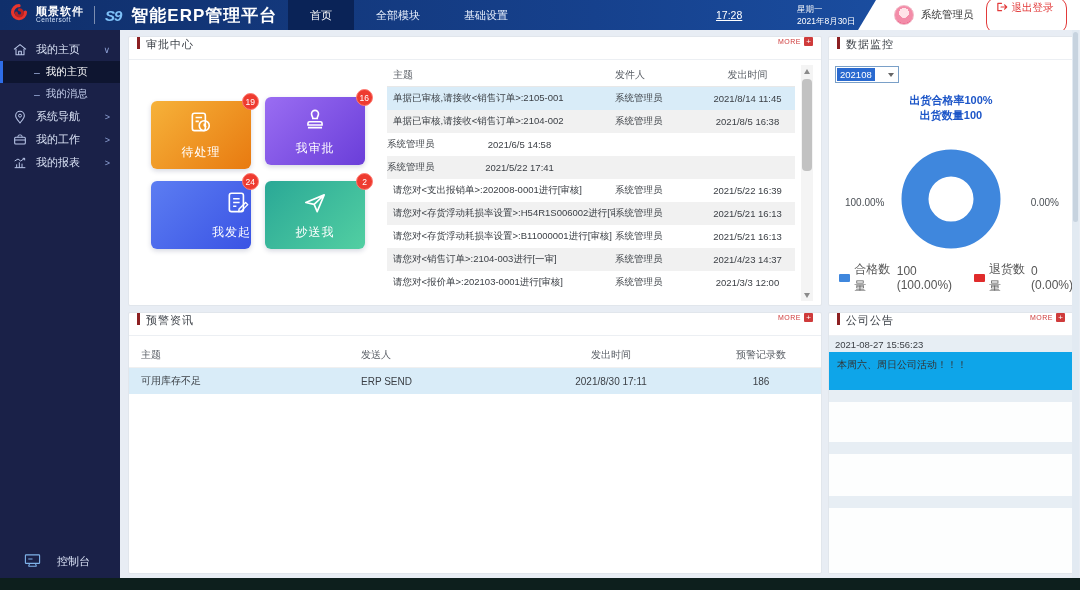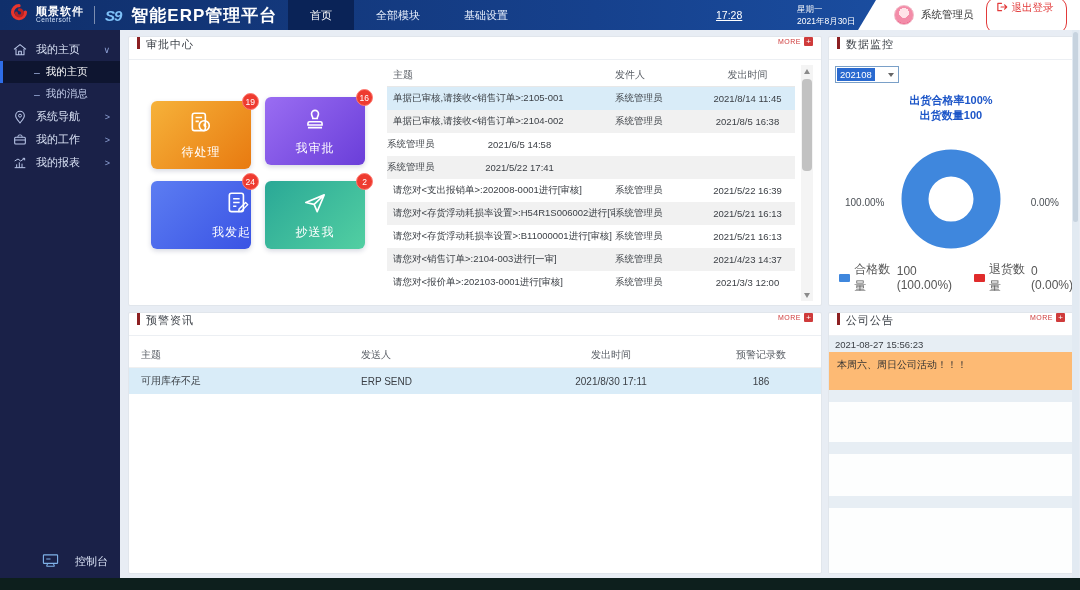--- a/index.html
+++ b/index.html
@@ -33,21 +33,21 @@
 
   
   .sidebar { position:absolute; left:0; top:30px; width:120px; height:548px; background:#1a2148; }
   .sb-item { display:flex; align-items:center; height:23px; padding:0 10px 0 12px; color:#dbe3f6; font-size:11px; cursor:pointer; }
   .sb-item .sb-ic { width:16px; height:16px; margin-right:8px; flex:0 0 16px; }
   .sb-item .chev { margin-left:auto; color:#8fa2d6; font-size:9px; }
   .sb-sub { display:flex; align-items:center; height:22px; padding-left:34px; color:#c3cdea; font-size:10.5px; cursor:pointer; }
   .sb-sub::before { content:"–"; margin-right:6px; color:#9fb0dd; }
   .sb-sub.active { background:#0e1530; border-left:3px solid #2e6de8; padding-left:31px; color:#ffffff; }
   .sb-bottom { position:absolute; left:0; bottom:6px; width:120px; }
-  .sb-brow { display:flex; align-items:center; height:22px; padding-left:42px; gap:16px; color:#dbe3f6; font-size:11px; cursor:pointer; }
+  .sb-brow { display:flex; align-items:center; height:22px; padding-left:24px; gap:16px; color:#dbe3f6; font-size:11px; cursor:pointer; }
 
   
   .content { position:absolute; left:120px; top:30px; width:960px; height:548px; background:#e8edf4; }
   .panel { position:absolute; background:#fff; border:1px solid #e1e6ec; border-radius:2px; }
   .panel-head { height:23px; border-bottom:1px solid #eceff3; display:flex; align-items:flex-start; padding:0 8px; }
   .ph-bar { width:3px; height:12px; background:#8c2022; margin-right:6px; }
   .ph-title { font-size:11px; color:#3a3f46; letter-spacing:1px; }
   .more { margin-left:auto; display:flex; align-items:center; gap:3px; cursor:pointer; }
   .more-txt { color:#cf3b3b; font-size:7px; letter-spacing:.5px; }
   .more-box { width:9px; height:9px; background:#cf3b3b; color:#fff; font-size:8px; line-height:9px; text-align:center; border-radius:1px; }
@@ -100,21 +100,21 @@
   
   .al-hrow { display:flex; height:26px; align-items:center; color:#5a5f66; font-size:10px; border-bottom:1px solid #f0f0f0; }
   .al-row { display:flex; height:26px; align-items:center; font-size:10px; color:#3c4046; background:#d9ecf8; cursor:pointer; }
   .al-subj { flex:1; padding-left:12px; }
   .al-send { width:160px; text-align:left; }
   .al-time { width:180px; text-align:center; }
   .al-cnt { width:120px; text-align:center; }
 
   
   .an-date { height:16px; background:#e7eef4; display:flex; align-items:center; padding-left:6px; font-size:9.5px; color:#3c4046; }
-  .an-text { height:38px; background:#fdba74; padding:6px 8px; font-size:10px; color:#333; cursor:pointer; }
+  .an-text { height:38px; background:#0ea5e9; padding:6px 8px; font-size:10px; color:#333; cursor:pointer; }
   .an-strip { background:#e7eef4; }
   .an-blank { background:#fdfefe; }
 
   .page-scroll { position:absolute; right:1px; top:0; width:7px; height:548px; background:#e2eaf2; }
   .page-thumb { position:absolute; left:1px; top:2px; width:5px; height:190px; background:#c7d3df; border-radius:3px; }
 
   .bottombar { position:absolute; left:0; top:578px; width:1080px; height:12px; background:#0d1f1d; }
 </style>
 </head>
 <body>

